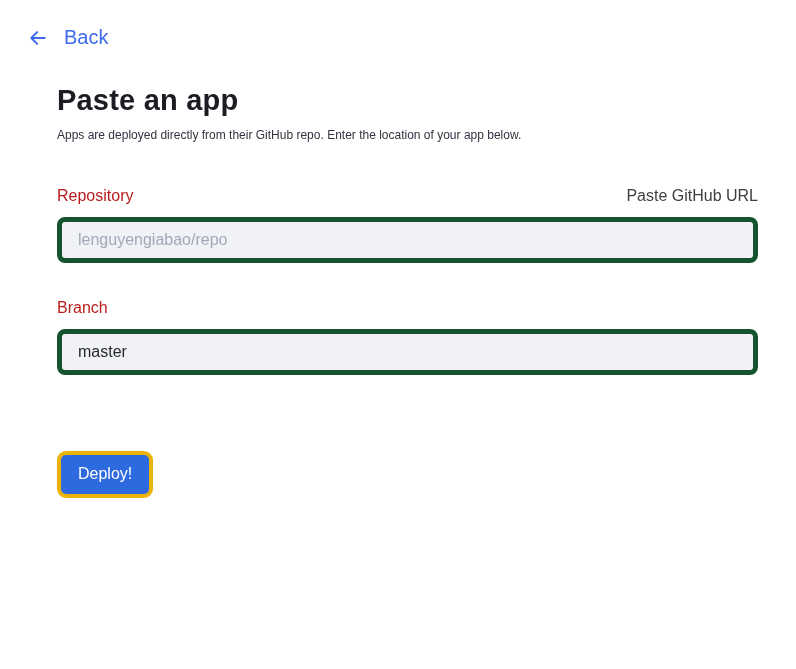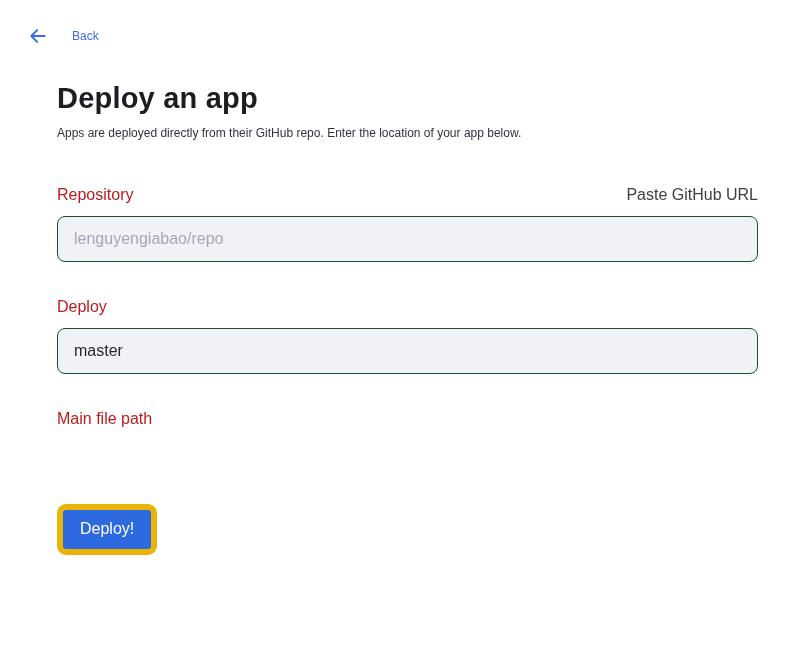--- a/index.html
+++ b/index.html
@@ -15,23 +15,23 @@
   }
   a { text-decoration: none; cursor: pointer; }
 
   
   .topbar {
     padding: 26px 0 0 28px;
   }
   .back-link {
     display: inline-flex;
     align-items: center;
-    gap: 24px;
+    gap: 16px;
     color: #3d6aea;
-    font-size: 12px;
+    font-size: 20px;
   }
   .back-arrow {
     display: inline-flex;
     align-items: center;
     justify-content: center;
     width: 20px;
     height: 20px;
   }
   .back-arrow svg { display: block; }
 
@@ -67,21 +67,21 @@
     color: #b91c1c;
   }
   .paste-link {
     font-size: 16px;
     color: #404040;
   }
   .text-input {
     width: 100%;
     height: 46px;
     background: #f0f2f6;
-    border: 1px solid #14532d;
+    border: 5px solid #14532d;
     border-radius: 8px;
     padding: 0 16px;
     font-family: "Liberation Sans", sans-serif;
     font-size: 16px;
     color: #262730;
     outline: none;
   }
   .text-input::placeholder {
     color: #a3a8b8;
     opacity: 1;
@@ -92,21 +92,21 @@
     font-size: 16px;
     color: #3d6aea;
     margin-top: 4px;
   }
 
   .deploy-button {
     display: inline-block;
     margin-top: 40px;
     background: #2d6ae0;
     color: #ffffff;
-    border: 6px solid #eab308;
+    border: 4px solid #eab308;
     border-radius: 9px;
     padding: 9px 17px;
     font-family: "Liberation Sans", sans-serif;
     font-size: 16px;
     line-height: 1.3;
     cursor: pointer;
   }
 </style>
 </head>
 <body>
@@ -117,44 +117,41 @@
       <svg width="20" height="20" viewBox="0 0 24 24" fill="none" stroke="#3d6aea" stroke-width="2.4" stroke-linecap="round" stroke-linejoin="round">
         <line x1="20" y1="12" x2="5" y2="12"></line>
         <polyline points="11 5 4 12 11 19"></polyline>
       </svg>
     </span>
     <span>Back</span>
   </a>
 </div>
 
 <main class="container">
-  <h1 class="page-title">Deploy an app</h1>
+  <h1 class="page-title">Paste an app</h1>
   <p class="page-subtitle">Apps are deployed directly from their GitHub repo. Enter the location of your app below.</p>
 
   <div class="form-area">
 
     <div class="field">
       <div class="label-row">
         <label class="field-label">Repository</label>
         <a class="paste-link">Paste GitHub URL</a>
       </div>
       <input class="text-input" type="text" placeholder="lenguyengiabao/repo" style="">
     </div>
 
     <div class="field">
       <div class="label-row">
-        <label class="field-label">Deploy</label>
+        <label class="field-label">Branch</label>
       </div>
       <input class="text-input" type="text" value="master" style="">
     </div>
 
     <div class="field">
-      <div class="label-row">
-        <label class="field-label">Main file path</label>
-      </div>
     </div>
 
 
     <div>
       <button class="deploy-button">Deploy!</button>
     </div>
 
   </div>
 </main>
 

